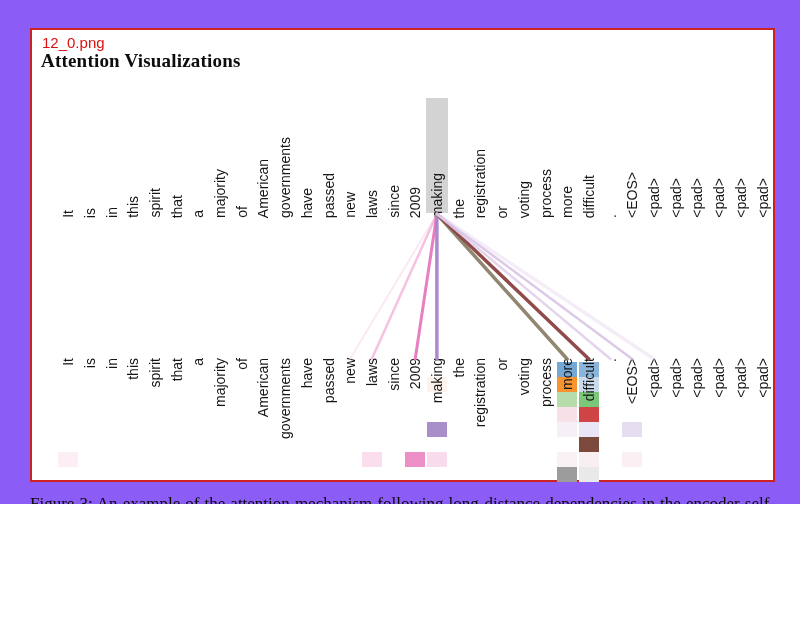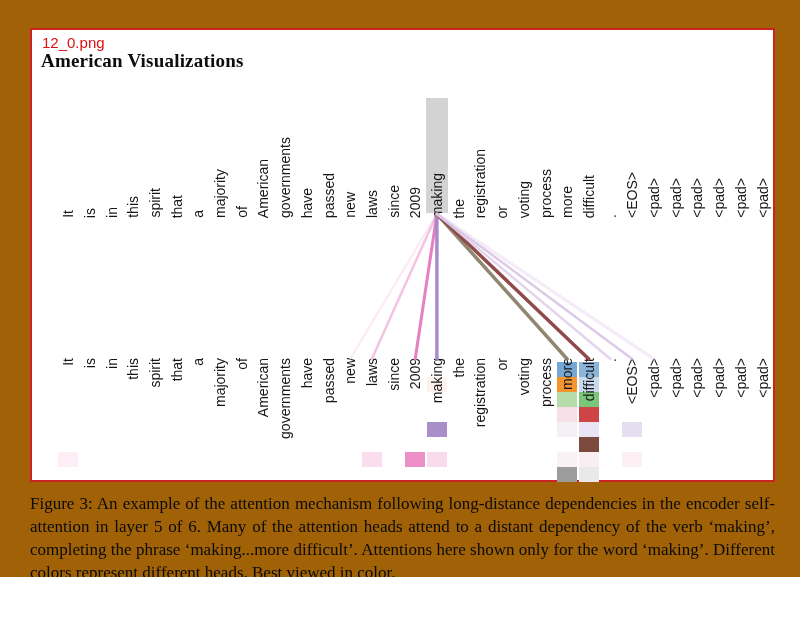--- a/index.html
+++ b/index.html
@@ -1,18 +1,18 @@
 <!DOCTYPE html>
 <html><head>
 <meta charset="utf-8">
 <style>
   * { margin:0; padding:0; box-sizing:border-box; }
   html,body { background:#ffffff; }
   .stage {
-    position:relative; width:800px; height:577px; background:#a16207;
+    position:relative; width:800px; height:504px; background:#8b5cf6;
     font-family:"Liberation Sans", sans-serif; overflow:hidden;
   }
   .figbox {
     position:absolute; left:30px; top:28px; width:745px; height:454px;
     border:2px solid #cc2222; background:#fff;
   }
   .filelabel {
     position:absolute; left:10px; top:4px; font-size:15px; color:#dd1111;
     font-family:"Liberation Sans", sans-serif;
   }
@@ -37,21 +37,21 @@
     color:#0a0a0a; text-align:justify;
   }
 </style>
 </head>
 <body>
 
 <div class="stage">
 
   <div class="figbox">
     <div class="filelabel">12_0.png</div>
-    <div class="figtitle">American Visualizations</div>
+    <div class="figtitle">Attention Visualizations</div>
   </div>
 
   <div class="layer">
     <div class="highlight-bar" style="left: 425.6px; top: 98px; width: 22.6px; height: 115px; background: rgb(211, 211, 211);"></div>
   </div>
 
   <div class="layer">
       <div class="cell" style="left: 58.1px; top: 452px; width: 19.8px; height: 15px; background: rgb(253, 238, 245);"></div>
       <div class="cell" style="left: 361.9px; top: 452px; width: 19.8px; height: 15px; background: rgb(251, 222, 238);"></div>
       <div class="cell" style="left: 405.3px; top: 452px; width: 19.8px; height: 15px; background: rgb(235, 143, 198);"></div>

